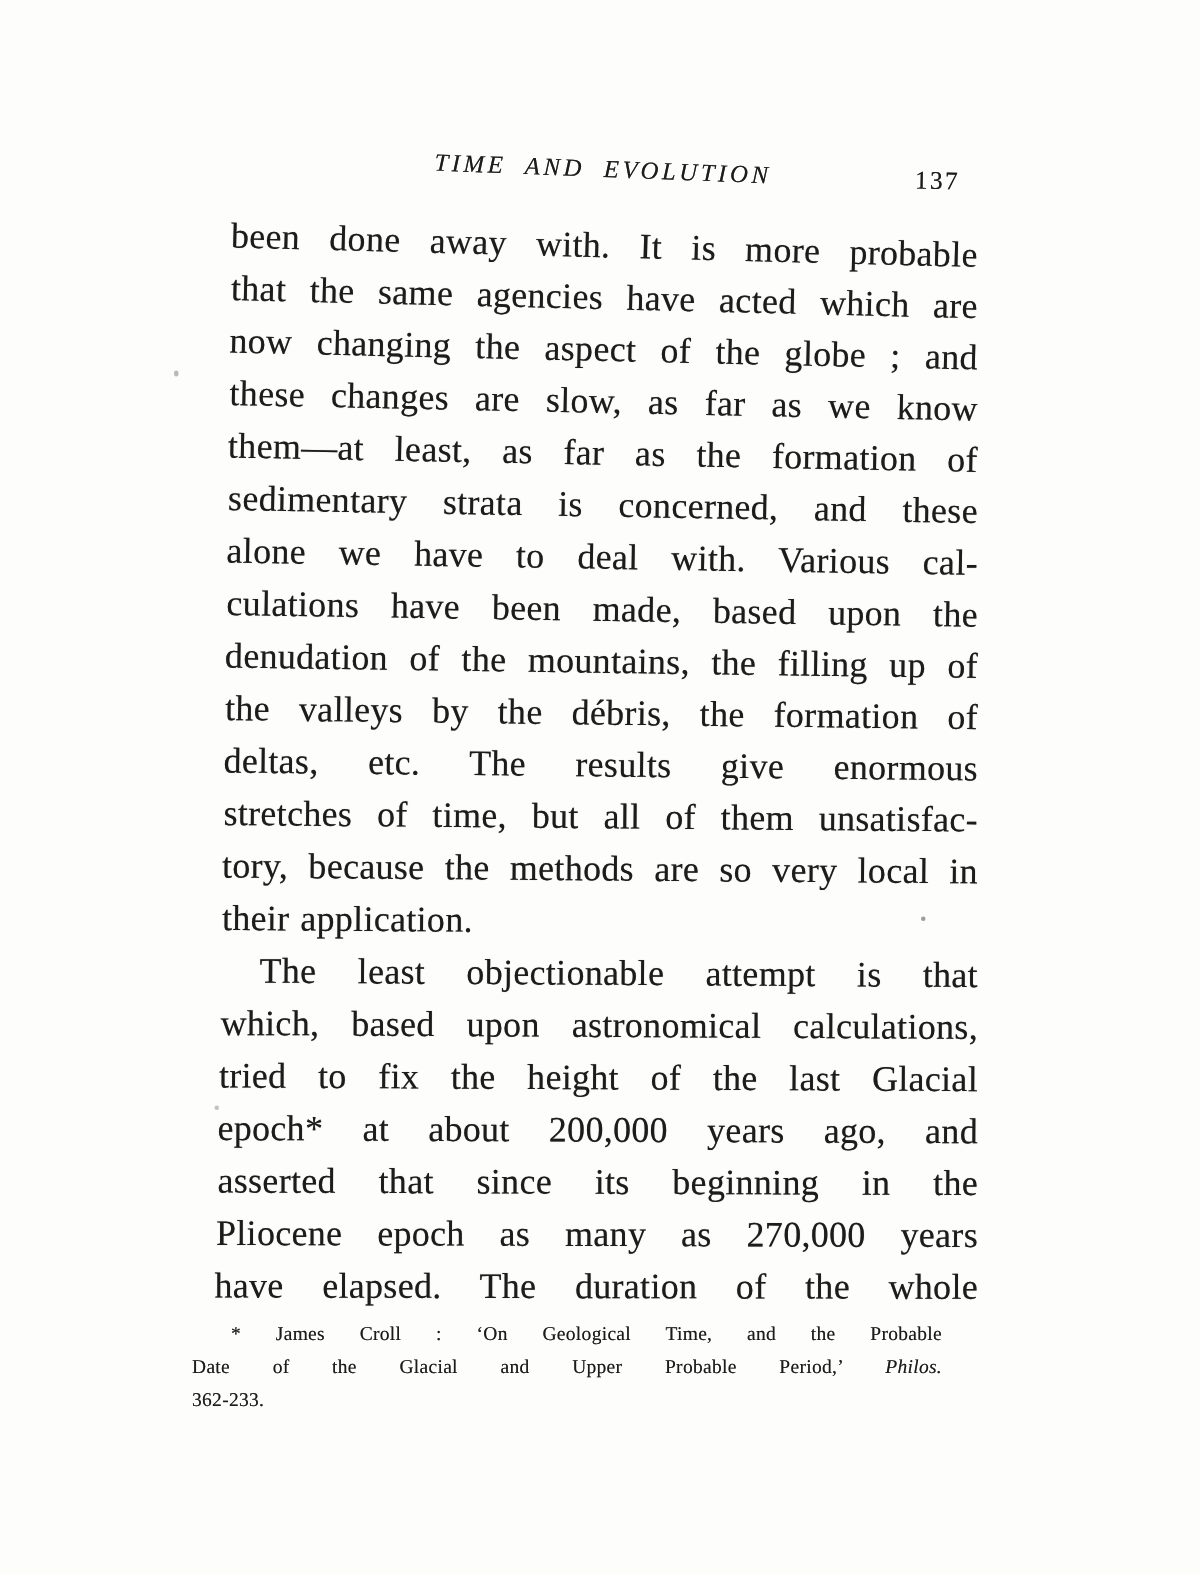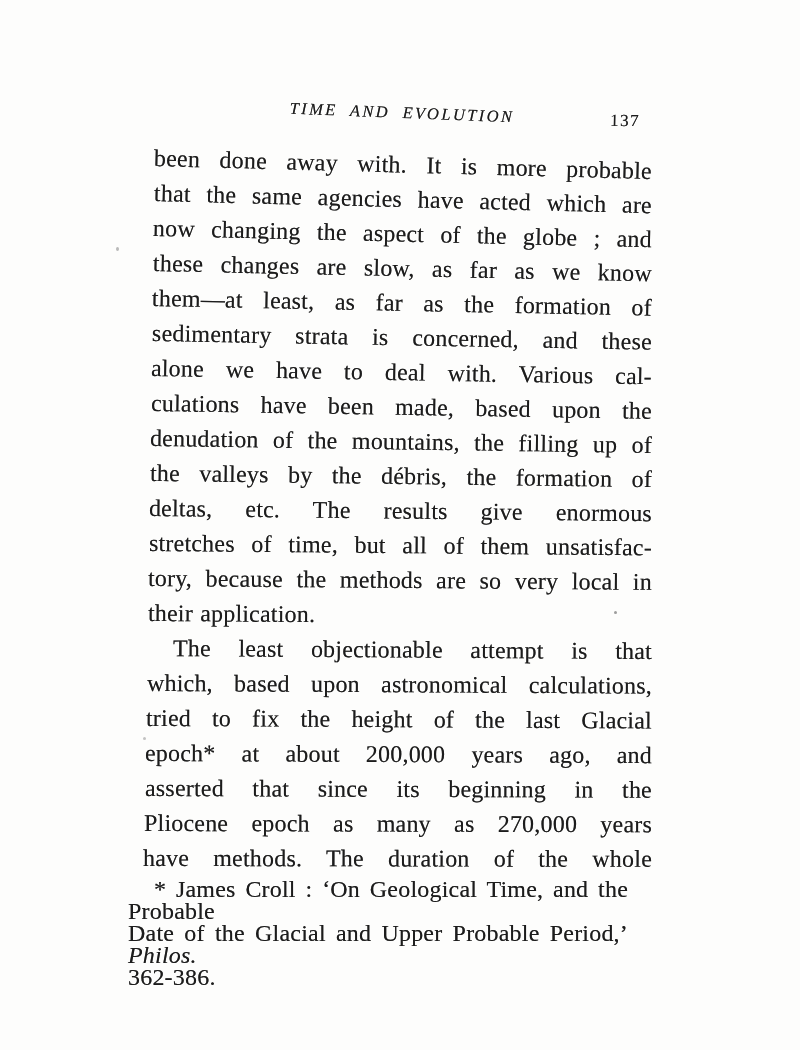--- a/index.html
+++ b/index.html
@@ -70,21 +70,21 @@
   .para2 .line:nth-child(2){--t:.3;--ml:-5px}
   .para2 .line:nth-child(3){--t:.28;--ml:-6px}
   .para2 .line:nth-child(4){--t:.25;--ml:-7px}
   .para2 .line:nth-child(5){--t:.2;--ml:-7px}
   .para2 .line:nth-child(6){--t:.15;--ml:-8px}
   .para2 .line:nth-child(7){--t:.1;--ml:-9px}
 
   
   .footnote{margin-top:2px;margin-left:-24px;width:500px;}
   .fline{
-    font-size:24px;
+    font-size:13px;
     line-height:22px;
     letter-spacing:.2px;
     text-align:justify;
     text-align-last:justify;
     text-shadow:0 0 .4px rgba(20,20,20,.6);
   }
   .fline.last{text-align-last:left;}
   .it{font-style:italic;}
 
   
@@ -121,28 +121,28 @@
         <div class="line">tory, because the methods are so very local in</div>
         <div class="line last">their application.</div>
       </div>
       <div class="para para2">
         <div class="line indent1">The least objectionable attempt is that</div>
         <div class="line">which, based upon astronomical calculations,</div>
         <div class="line">tried to fix the height of the last Glacial</div>
         <div class="line">epoch* at about 200,000 years ago, and</div>
         <div class="line">asserted that since its beginning in the</div>
         <div class="line">Pliocene epoch as many as 270,000 years</div>
-        <div class="line">have methods. The duration of the whole</div>
+        <div class="line">have elapsed. The duration of the whole</div>
       </div>
     </div>
 
     <div class="footnote">
       <div class="fline indent1"><span>* James Croll : ‘On Geological Time, and the Probable</span></div>
       <div class="fline"><span>Date of the Glacial and Upper Probable Period,’ </span><span class="it">Philos.</span></div>
-      <div class="fline last">362-386.</div>
+      <div class="fline last">362-233.</div>
     </div>
 
   </div>
 
   <div class="speck s1"></div>
   <div class="speck s2"></div>
   <div class="speck s3"></div>
 </div>
 
 </body></html>

